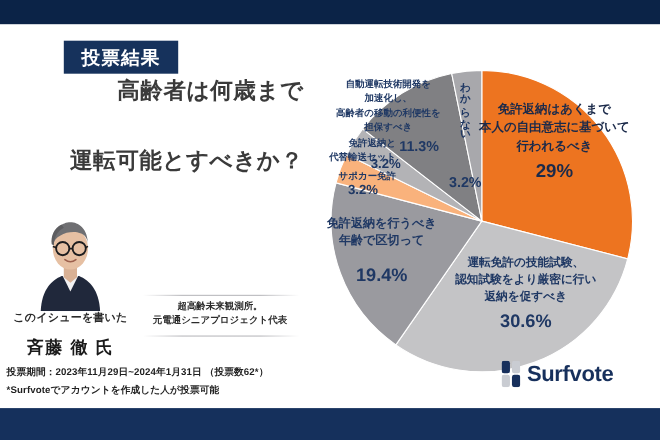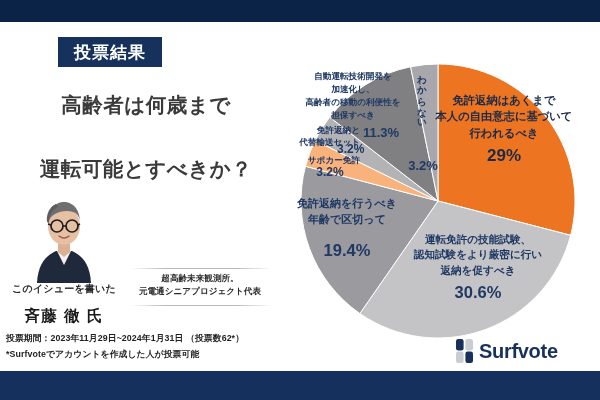--- a/index.html
+++ b/index.html
@@ -32,23 +32,23 @@
     position: absolute; left: 10px; top: 37px;
     width: 104px; height: 30px;
     background: #16325c;
     color: #ffffff;
     font-size: 17px; font-weight: 700;
     letter-spacing: 1px;
     display: flex; align-items: center; justify-content: center; margin-left: 48px;
   }
 
   .headline {
-    position: absolute; left: 16px; top: 89px;
+    position: absolute; left: 16px; top: 67px;
     width: 260px;
-    text-align: center;
+    text-align: right;
     color: #3a3a3a;
     font-size: 20.5px;
     font-weight: 700;
     line-height: 1.55;
     letter-spacing: 0.5px;
   }
   .headline .l2 { display: block; margin-top: 32px; }
 
   
   .author-photo {
@@ -232,21 +232,21 @@
   }
   .s7-pct {
     left: 402px; top: 158px;
     width: 42px; text-align: center;
     font-size: 13px;
     color: #1f3864;
   }
 
   
   .logo {
-    position: absolute; left: 456px; top: 339px;
+    position: absolute; left: 456px; top: 328px;
     display: flex; align-items: center; gap: 6px;
   }
   .logo-mark { width: 17px; height: 24px; }
   .logo-text {
     color: #17305c;
     font-size: 20px;
     font-weight: 700;
     letter-spacing: -0.3px;
   }
 </style>

